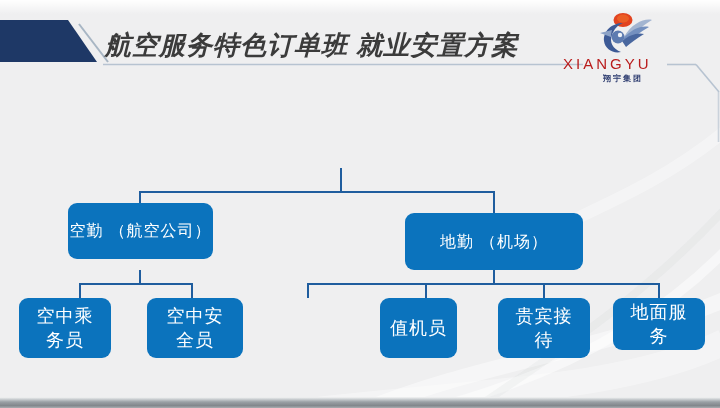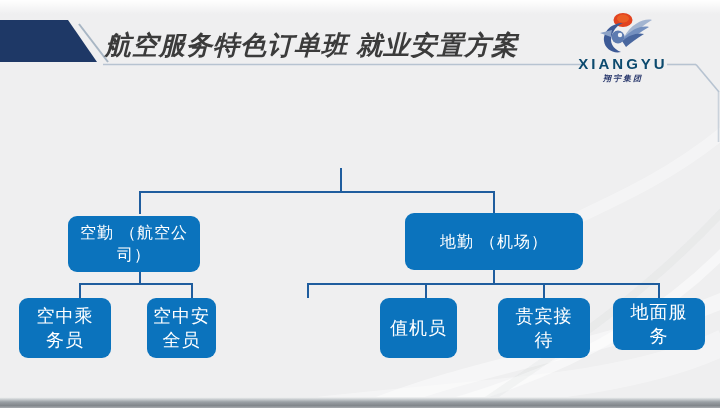--- a/index.html
+++ b/index.html
@@ -32,27 +32,27 @@
     position:absolute; left:105px; top:28px;
     font-size:26px; font-weight:bold; letter-spacing:1px;
     color: var(--title-text, #3b3b3b);
     white-space:nowrap;
     font-style:italic;
   }
 
   
   .logo-wordmark {
     position:absolute; left:563px; top:55px; width:120px;
-    text-align:center; font-size:15px; font-weight:bold;
-    letter-spacing:3px; color:#0c4a6e;
+    font-size:15px; font-weight:normal;
+    letter-spacing:3px; color:#b91c1c;
   }
   .logo-company {
     position:absolute; left:563px; top:73px; width:120px;
     text-align:center; font-size:8px; font-weight:bold;
-    letter-spacing:2px; color:#2b3a6e;font-style:italic;
+    letter-spacing:2px; color:#2b3a6e;
   }
 
   
   .node {
     position:absolute;
     background: var(--box-blue, #0b73bd);
     border-radius:9px;
     color:#ffffff;
     display:flex; align-items:center; justify-content:center;
     text-align:center;
@@ -107,26 +107,26 @@
   <div class="logo-wordmark">XIANGYU</div>
   <div class="logo-company">翔宇集团</div>
 
   <svg class="connectors" viewBox="0 0 720 408">
     <path class="connector-path" d="M341 168 L341 192 M140 214 L140 192 L494 192 L494 213"></path>
     <path class="connector-path" d="M140 270 L140 284 M80 298 L80 284 L192 284 L192 298"></path>
     <path class="connector-path" d="M494 270 L494 284 M308 298 L308 284 L659 284 L659 298 M426 284 L426 298 M544 284 L544 298"></path>
   </svg>
 
 
-  <div class="node lvl2" style="left:68px;top:216px;width:132px;height:56px">空勤 （航空公司）</div>
+  <div class="node lvl2" style="left:68px;top:203px;width:145px;height:56px">空勤 （航空公司）</div>
   <div class="node lvl2" style="left:405px;top:213px;width:178px;height:57px">地勤 （机场）</div>
 
   <div class="node lvl3" style="left:19px;top:298px;width:92px;height:60px">空中乘
 务员</div>
-  <div class="node lvl3" style="left:147px;top:298px;width:69px;height:60px">空中安
+  <div class="node lvl3" style="left:147px;top:298px;width:96px;height:60px">空中安
 全员</div>
   <div class="node lvl3" style="left:380px;top:298px;width:77px;height:60px">值机员</div>
   <div class="node lvl3" style="left:498px;top:298px;width:92px;height:60px">贵宾接
 待</div>
   <div class="node lvl3" style="left:613px;top:298px;width:92px;height:52px">地面服
 务</div>
 
   <div class="bottom-bar"></div>
 </div>
 

